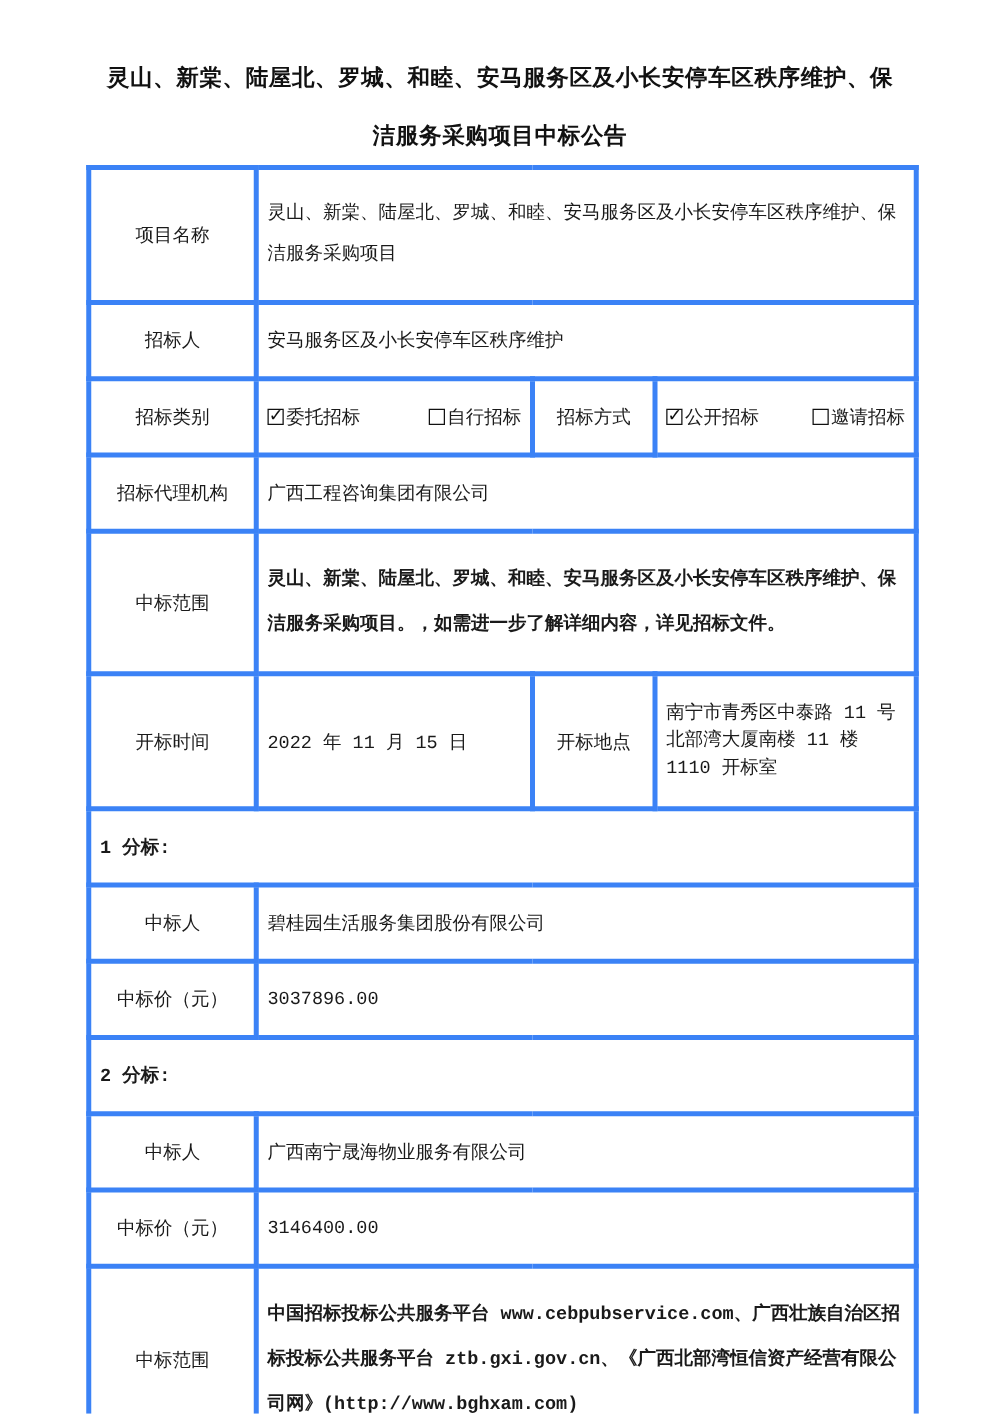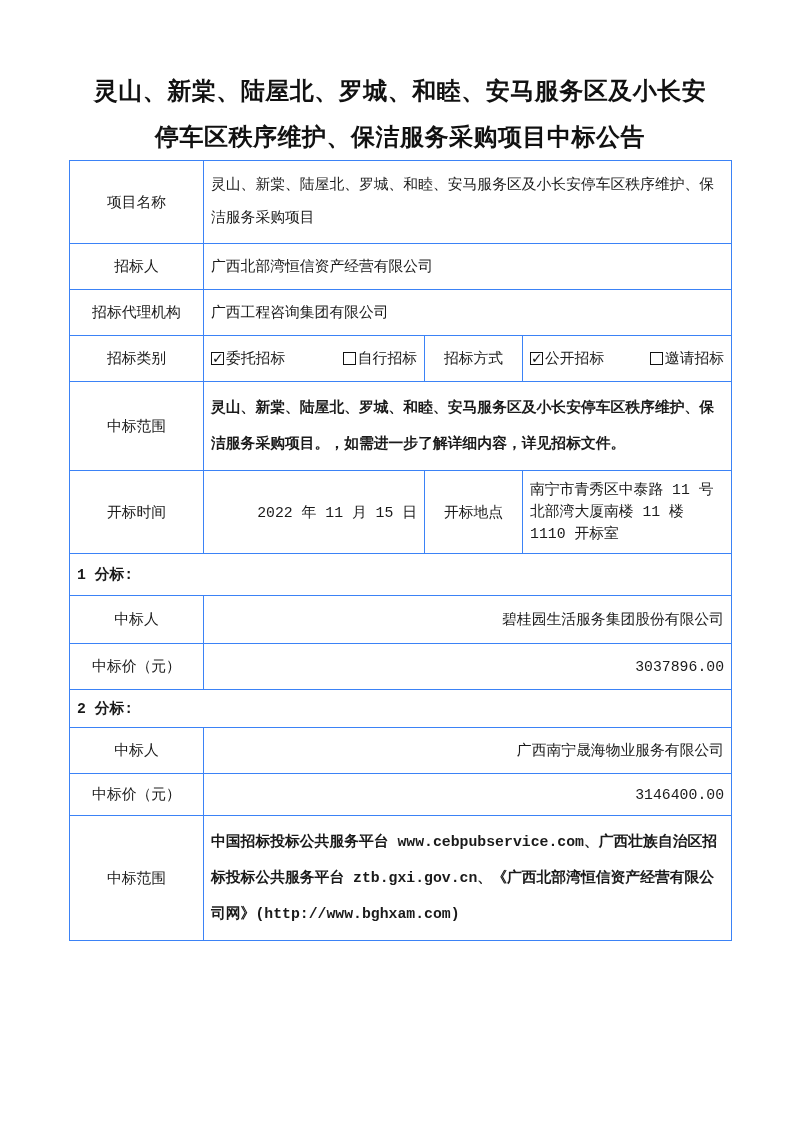--- a/index.html
+++ b/index.html
@@ -6,52 +6,52 @@
   .page {
     position:relative;
     width:800px; height:1131px;
     background:#ffffff;
     color:#1a1a1a;
     font-family:"Liberation Serif","DejaVu Serif",serif;
     overflow:hidden;
   }
   .title {
     margin:0 auto;
-    padding-top:68px;
+    padding-top:40px;
     width:636px;
     text-align:center;
     font-family:"DejaVu Sans","Liberation Sans",sans-serif;
     font-weight:bold;
-    font-size:24px;
+    font-size:18px;
     line-height:46px;
     letter-spacing:0.5px;
     color:#111111;
   }
   table.doc {
     border-collapse:collapse;
     table-layout:fixed;
     margin:0 0 0 69px;
     width:662px;
     font-size:14.8px;
     color:#1a1a1a;
     font-family:"Liberation Mono","DejaVu Sans Mono",monospace;
   }
   table.doc td {
-    border:1px solid #3b82f6;
+    border:4px solid #3b82f6;
     vertical-align:middle;
-    padding:8px 7px;
+    padding:19px 7px;
     overflow:hidden;
   }
   col.c1 { width:134px; }
   col.c2 { width:221px; }
   col.c3 { width:98px; }
   col.c4 { width:209px; }
   td.lbl   { text-align:center; padding:4px 2px; }
   td.vleft { text-align:left; }
-  td.vcent { text-align:right;font-family:Liberation Mono, monospace; }
+  td.vcent { text-align:left;font-family:Liberation Mono, monospace; }
   td.lh2   { line-height:33px; }
   td.lh3   { line-height:36px;font-weight:bold; }
   td.tight { line-height:22px; padding:4px 4px; }
   tr.h68  { height:68px; }
   tr.h64  { height:62px; }
   tr.h46  { height:46px; }
   tr.h48  { height:48px; }
   tr.h44  { height:42px; }
   tr.h42  { height:42px; }
   tr.h38  { height:38px; }
@@ -102,26 +102,21 @@
     <tbody>
 
       <tr class="h68">
         <td class="lbl">项目名称</td>
         <td class="vleft lh2" colspan="3">灵山、新棠、陆屋北、罗城、和睦、安马服务区及小长安停车区秩序维护、保洁服务采购项目</td>
       </tr>
 
 
       <tr class="h46">
         <td class="lbl">招标人</td>
-        <td class="vleft" colspan="3">广西北部湾恒信资产经营有限公司</td>
-      </tr>
-
-      <tr class="h46">
-        <td class="lbl">招标代理机构</td>
-        <td class="vleft" colspan="3">广西工程咨询集团有限公司</td>
+        <td class="vleft" colspan="3">安马服务区及小长安停车区秩序维护</td>
       </tr>
 
       <tr class="h46">
         <td class="lbl">招标类别</td>
         <td class="opts">
           <span class="optrow">
             <span class="opt">
               <span class="cbox">✓</span>
               <span>委托招标</span>
             </span>
@@ -137,20 +132,25 @@
             <span class="opt">
               <span class="cbox">✓</span>
               <span>公开招标</span>
             </span>
             <span class="opt">
               <span class="cbox"></span>
               <span>邀请招标</span>
             </span>
           </span>
         </td>
+      </tr>
+
+      <tr class="h46">
+        <td class="lbl">招标代理机构</td>
+        <td class="vleft" colspan="3">广西工程咨询集团有限公司</td>
       </tr>
 
       <tr class="h84">
         <td class="lbl">中标范围</td>
         <td class="vleft lh3" colspan="3">灵山、新棠、陆屋北、罗城、和睦、安马服务区及小长安停车区秩序维护、保洁服务采购项目。，如需进一步了解详细内容，详见招标文件。</td>
       </tr>
 
       <tr class="h64">
         <td class="lbl">开标时间</td>
         <td class="vcent">2022 年 11 月 15 日</td>

